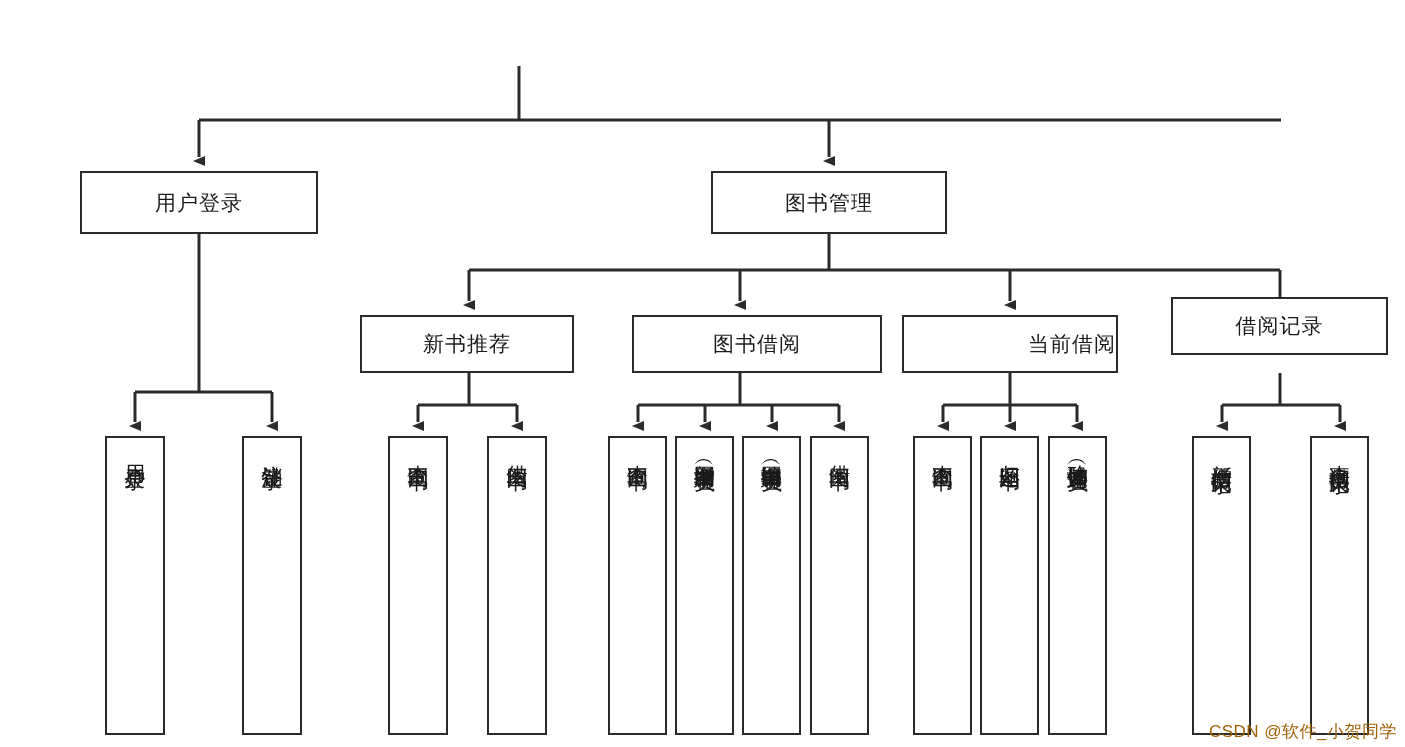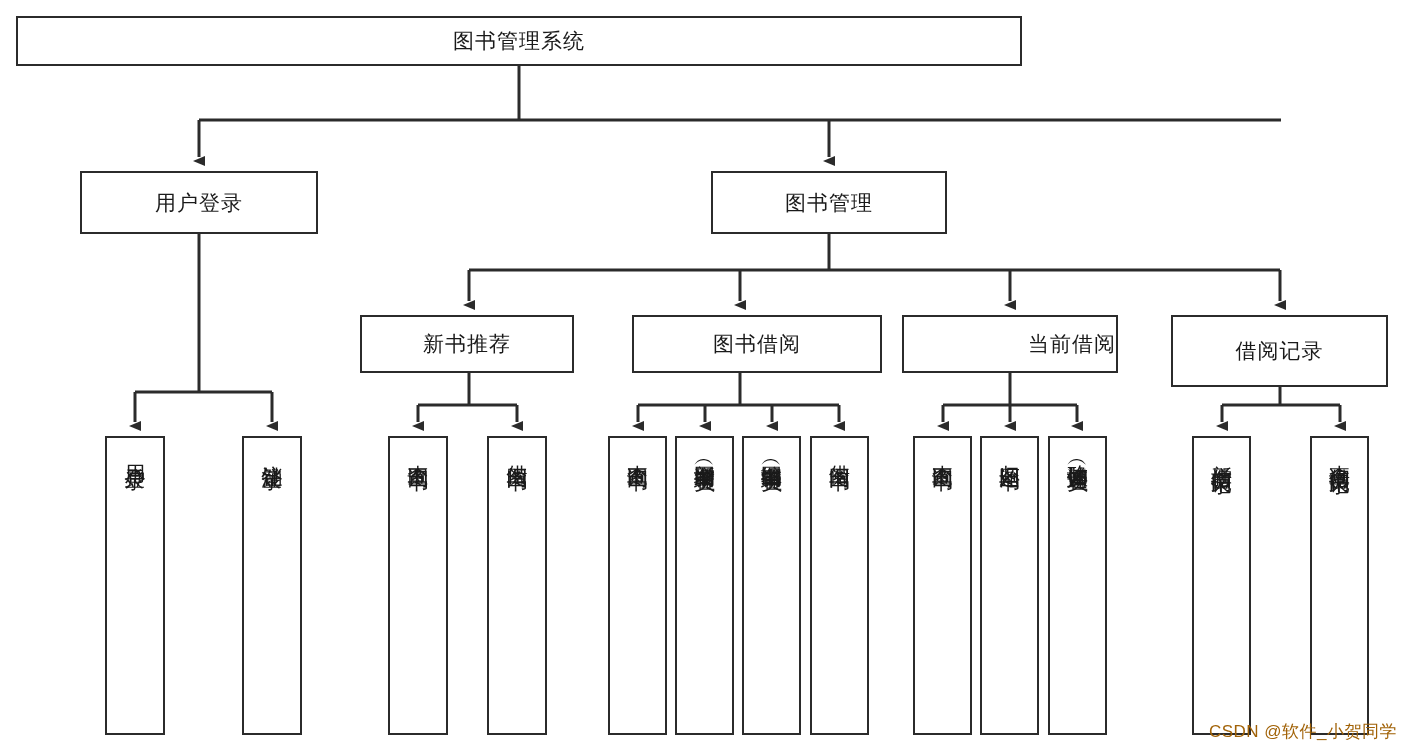--- a/index.html
+++ b/index.html
@@ -113,41 +113,38 @@
       <path d="M1010,405 L1010,422" marker-end="url(#arrow)"></path>
       <path d="M1077,405 L1077,422" marker-end="url(#arrow)"></path>
 
       <path d="M1280,373 L1280,405"></path>
       <path d="M1222,405 L1340,405"></path>
       <path d="M1222,405 L1222,422" marker-end="url(#arrow)"></path>
       <path d="M1340,405 L1340,422" marker-end="url(#arrow)"></path>
     </g>
   </svg>
 
-  <div class="node node-h" style="left:16px; top:16px; width:1006px; height:50px;">
-    <span class="node-label">图书管理系统</span>
-  </div>
 
   <div class="node node-h" style="left:80px; top:171px; width:238px; height:63px;">
     <span class="node-label">用户登录</span>
   </div>
   <div class="node node-h" style="left:711px; top:171px; width:236px; height:63px;">
     <span class="node-label">图书管理</span>
   </div>
 
   <div class="node node-h" style="left:360px; top:315px; width:214px; height:58px;">
     <span class="node-label">新书推荐</span>
   </div>
   <div class="node node-h" style="left:632px; top:315px; width:250px; height:58px;">
     <span class="node-label">图书借阅</span>
   </div>
   <div class="node node-h" style="left:902px; top:315px; width:216px; height:58px;justify-content:flex-end;">
     <span class="node-label">当前借阅</span>
   </div>
-  <div class="node node-h" style="left:1171px; top:315px; width:217px; height:72px;">
+  <div class="node node-h" style="left:1171px; top:297px; width:217px; height:58px;">
     <span class="node-label">借阅记录</span>
   </div>
 
   <div class="node node-v" style="left:105px; top:436px; width:60px; height:299px;">
     <span class="node-label">用户登录</span>
   </div>
   <div class="node node-v" style="left:242px; top:436px; width:60px; height:299px;">
     <span class="node-label">注销登录</span>
   </div>
   <div class="node node-v" style="left:388px; top:436px; width:60px; height:299px;">

